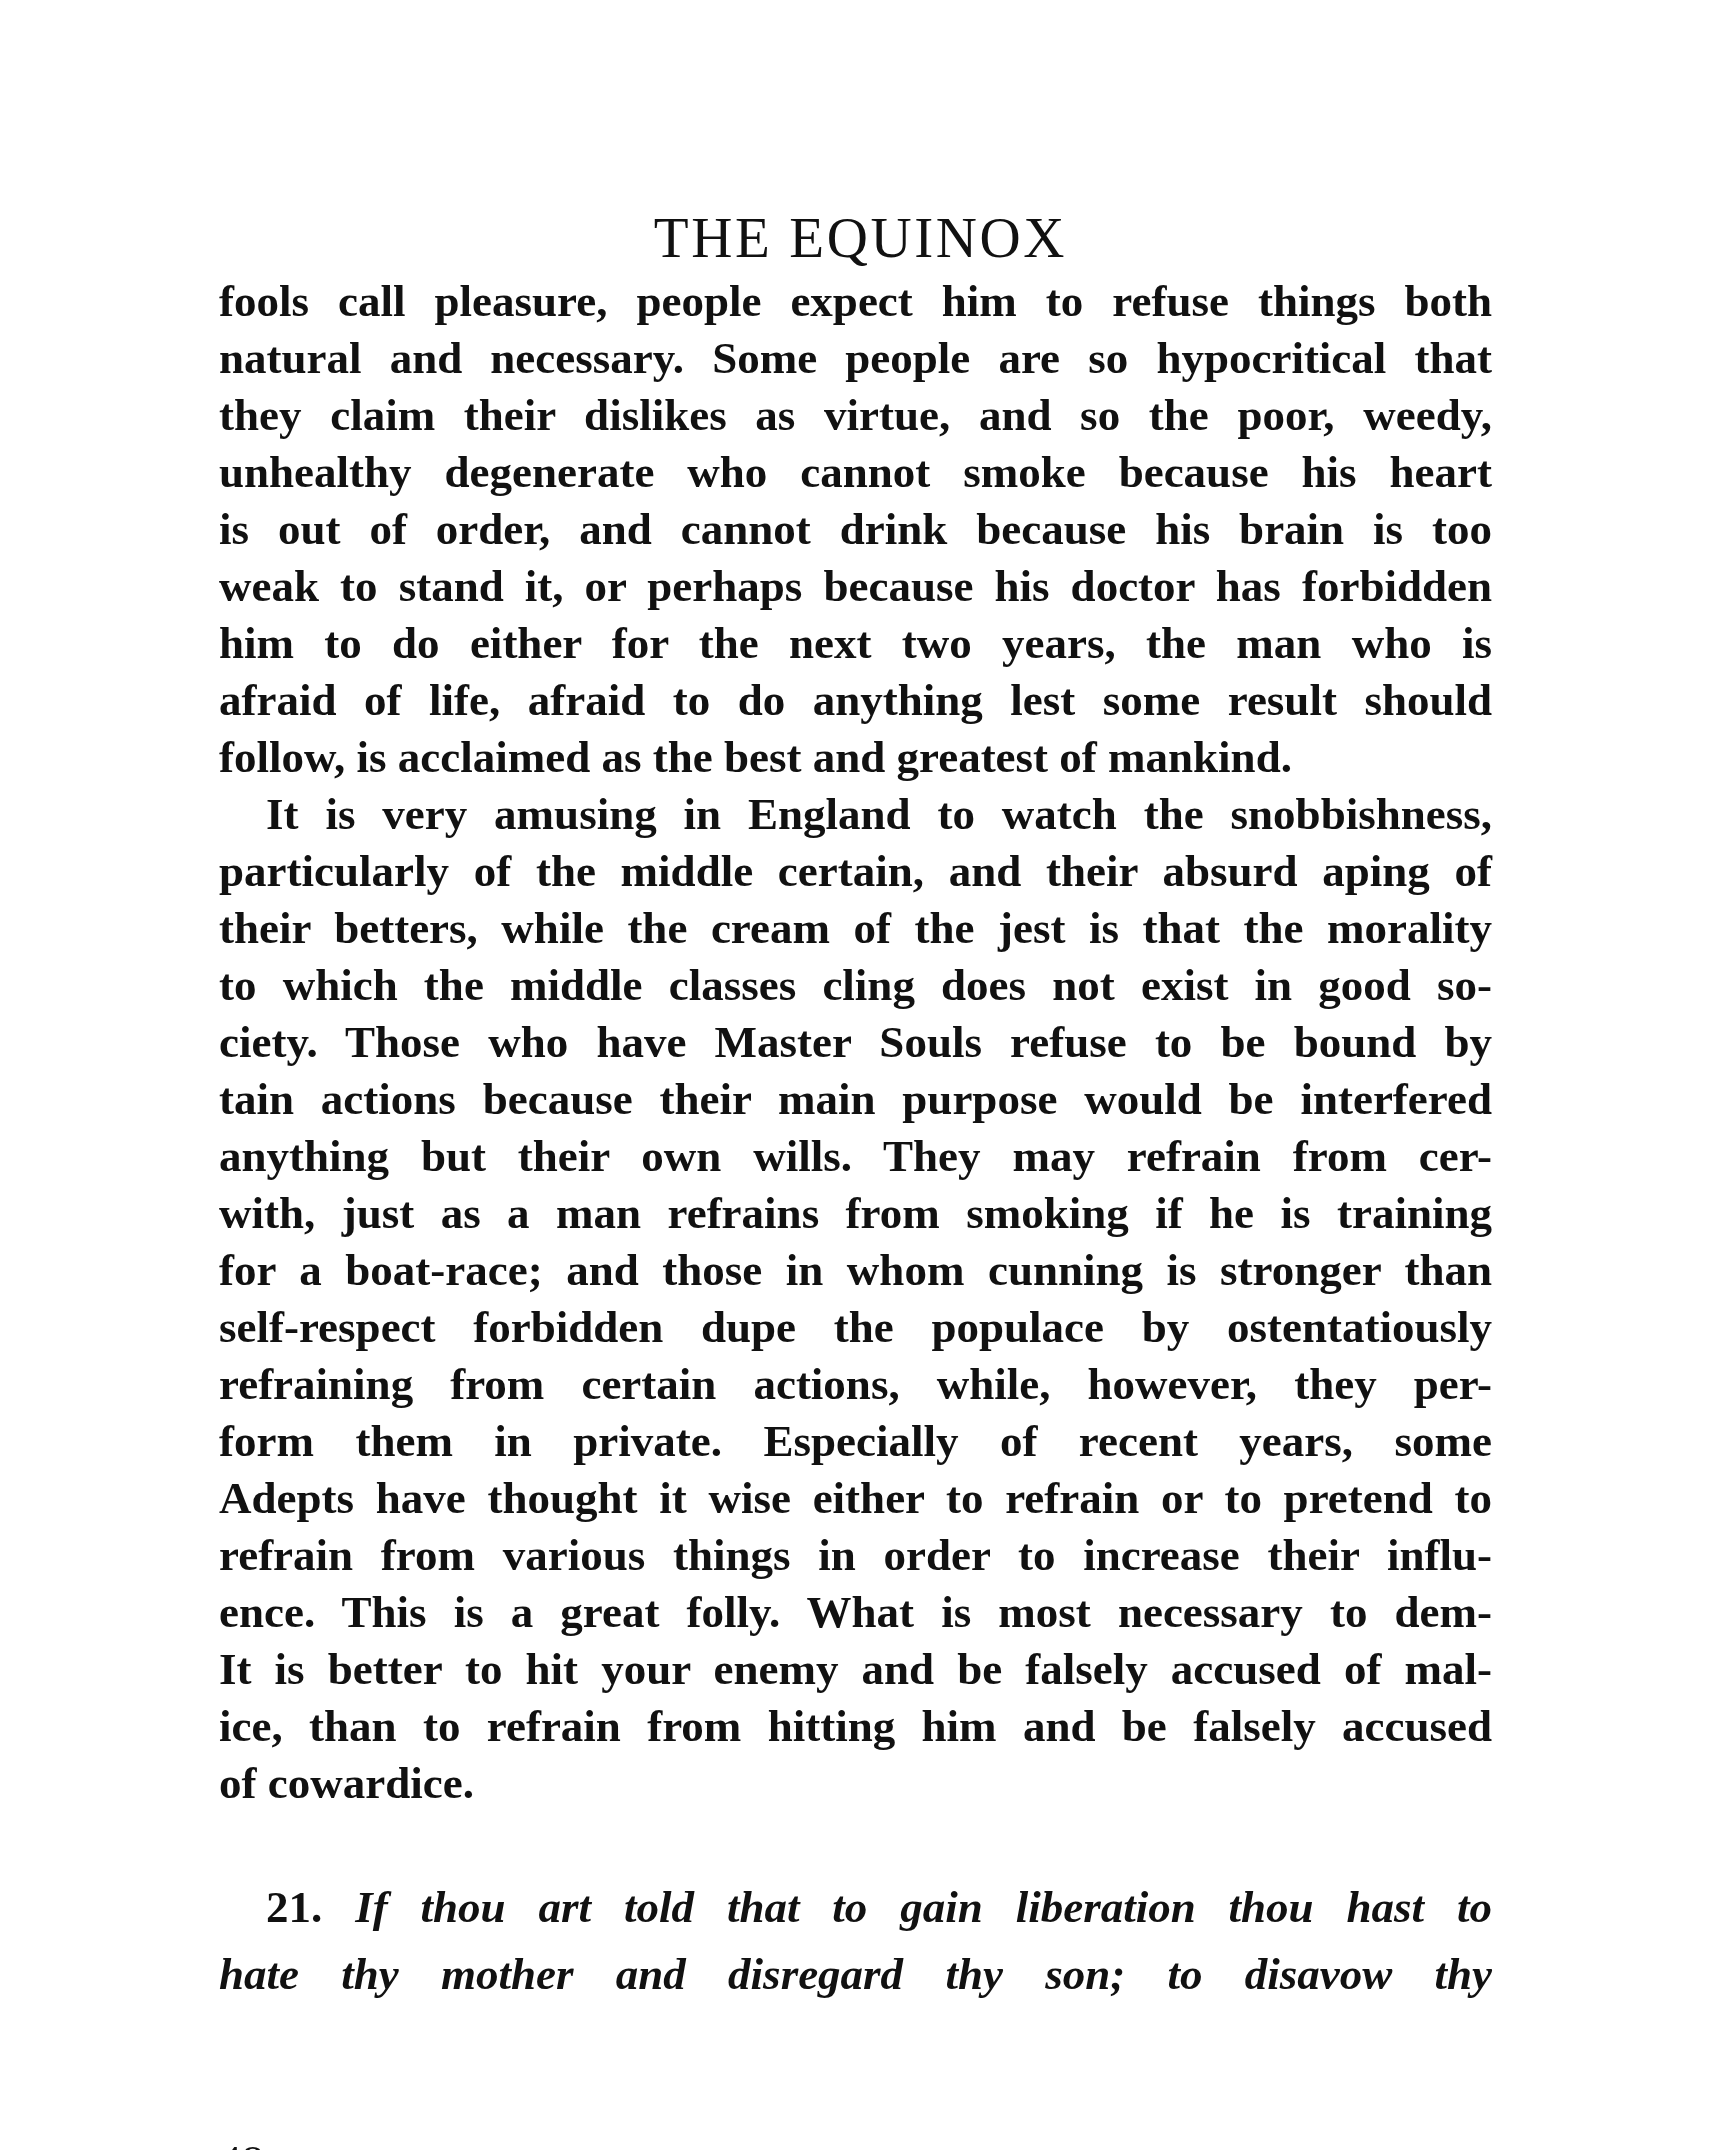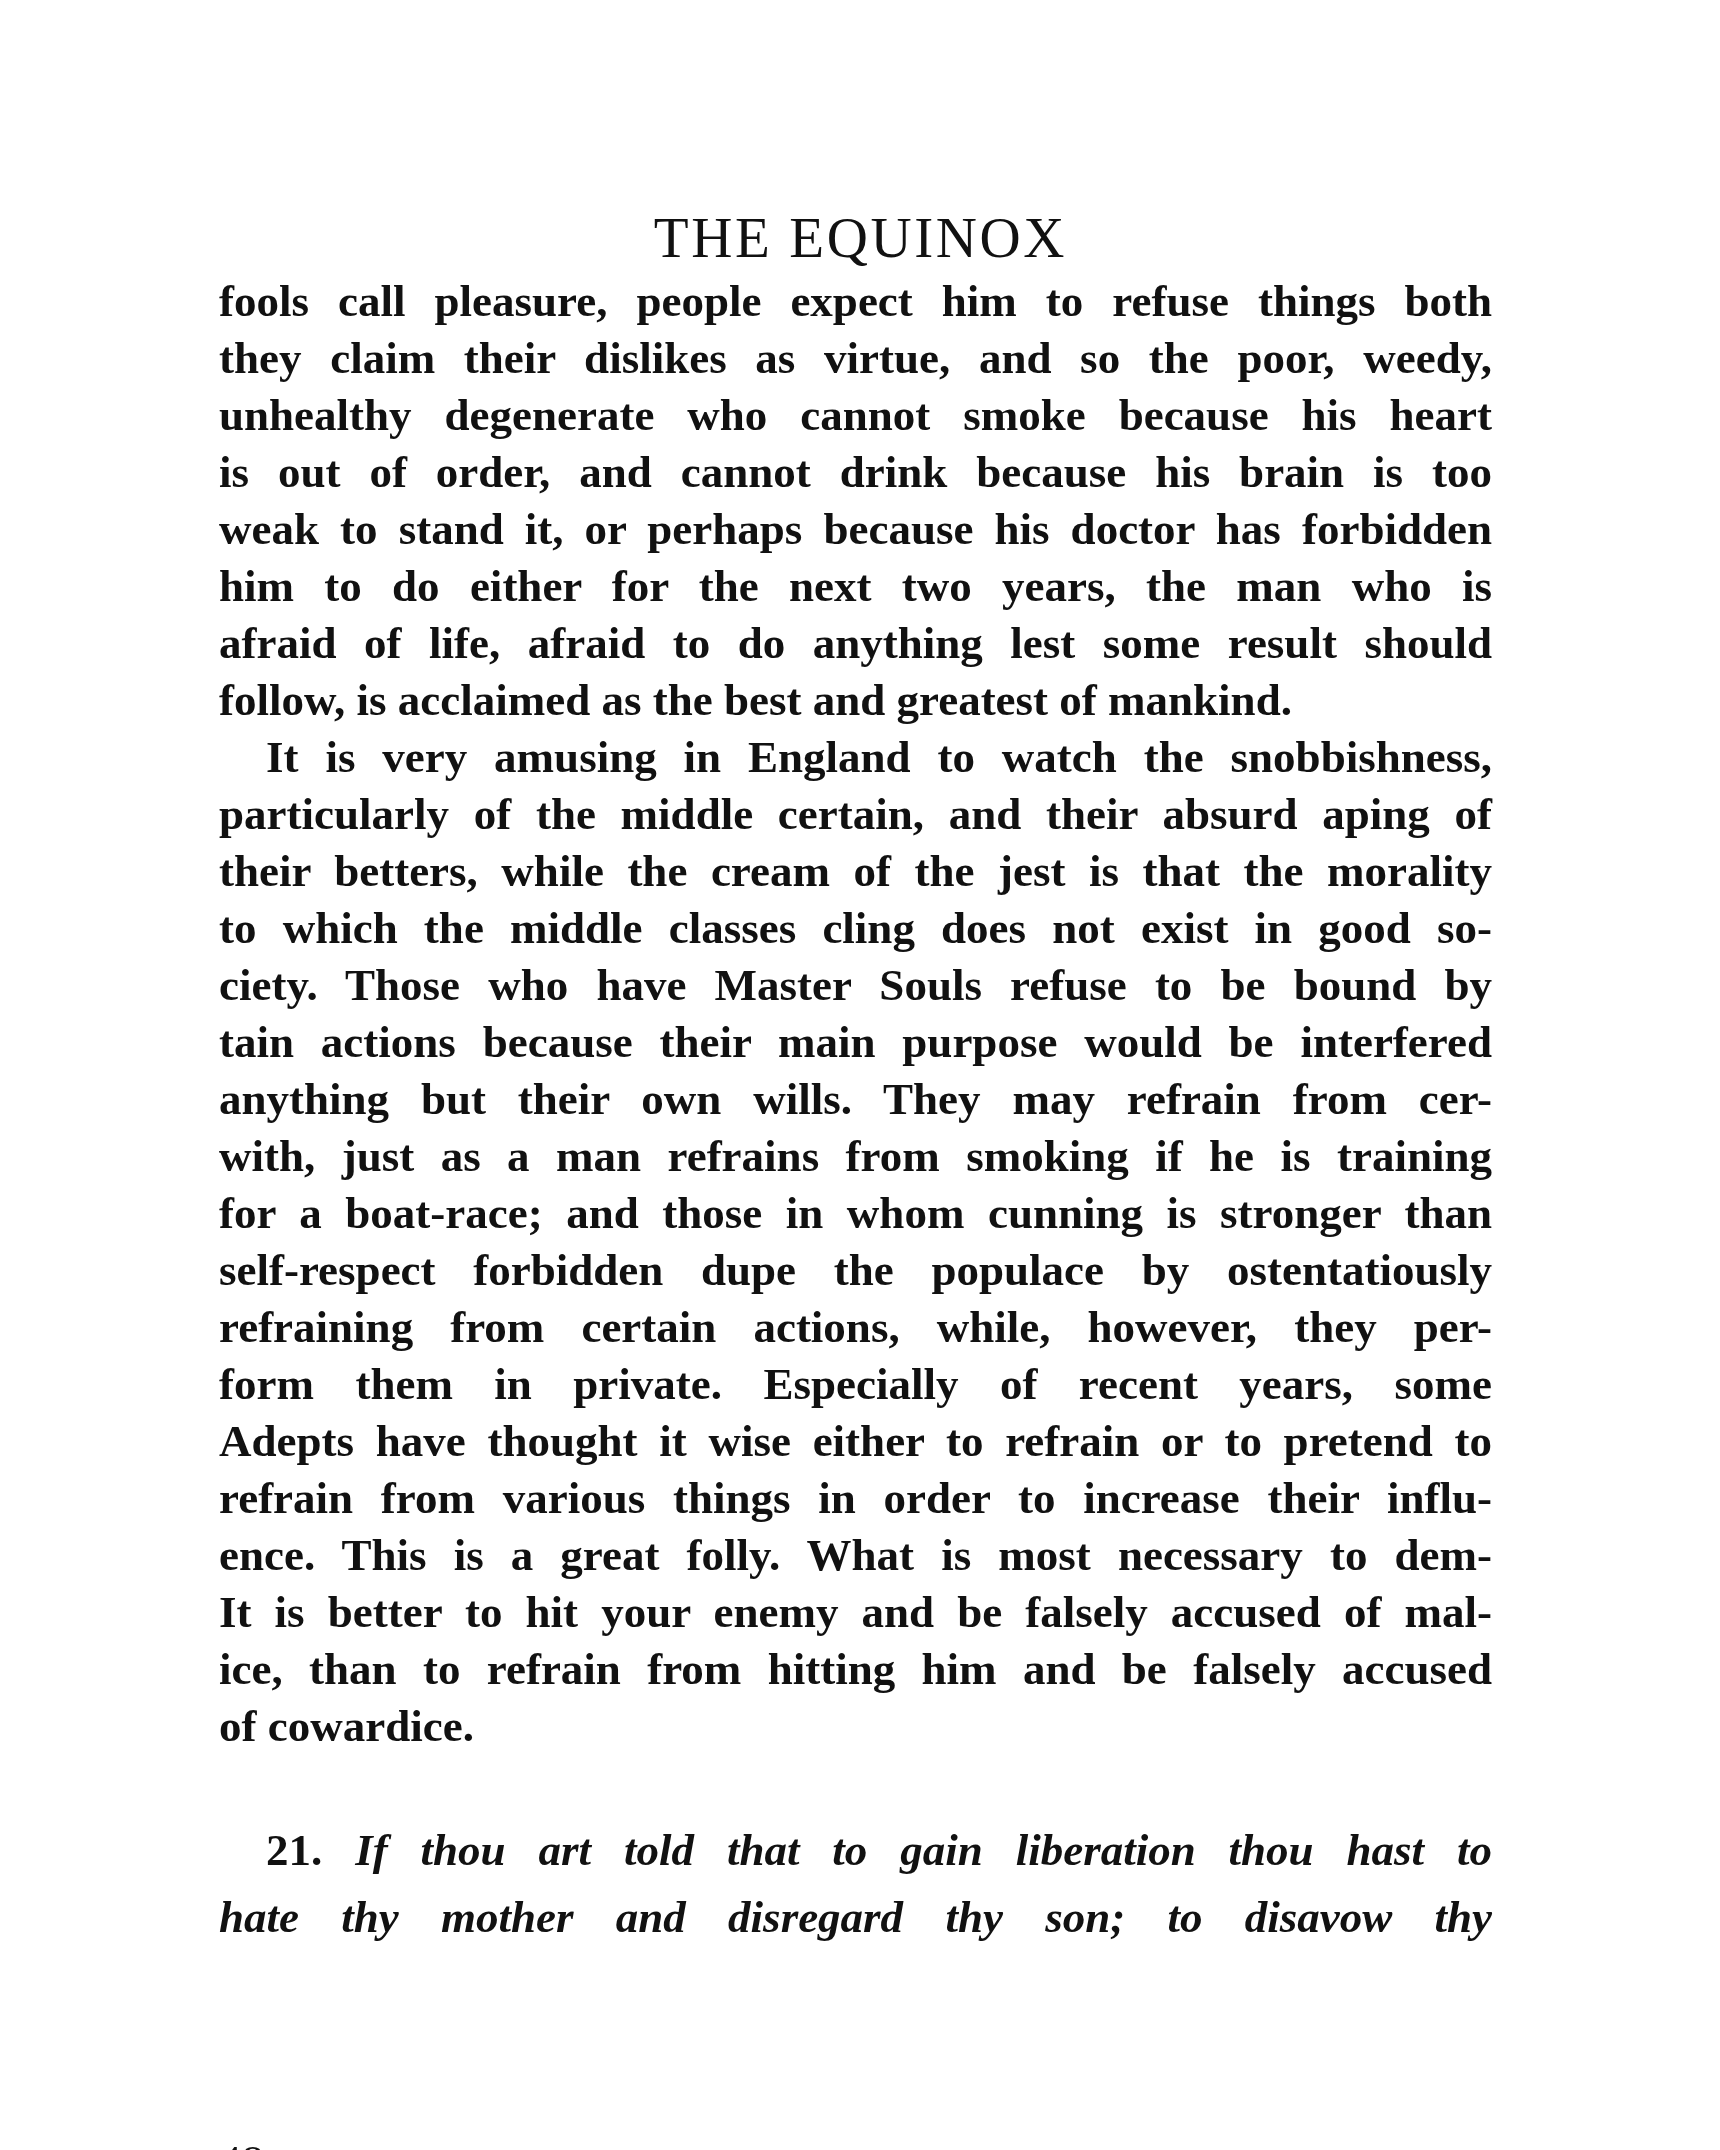--- a/index.html
+++ b/index.html
@@ -67,20 +67,21 @@
     }
   </style>
 </head>
 <body>
 
 <div class="running-head">THE EQUINOX</div>
 
 <div class="text-block">
   <div>
     <span class="line">fools call pleasure, people expect him to refuse things both</span>
+    <span class="line">natural and necessary.  Some people are so hypocritical that</span>
     <span class="line">they claim their dislikes as virtue, and so the poor, weedy,</span>
     <span class="line">unhealthy degenerate who cannot smoke because his heart</span>
     <span class="line">is out of order, and cannot drink because his brain is too</span>
     <span class="line">weak to stand it, or perhaps because his doctor has forbidden</span>
     <span class="line">him to do either for the next two years, the man who is</span>
     <span class="line">afraid of life, afraid to do anything lest some result should</span>
     <span class="line last">follow, is acclaimed as the best and greatest of mankind.</span>
   </div>
 
   <div>

